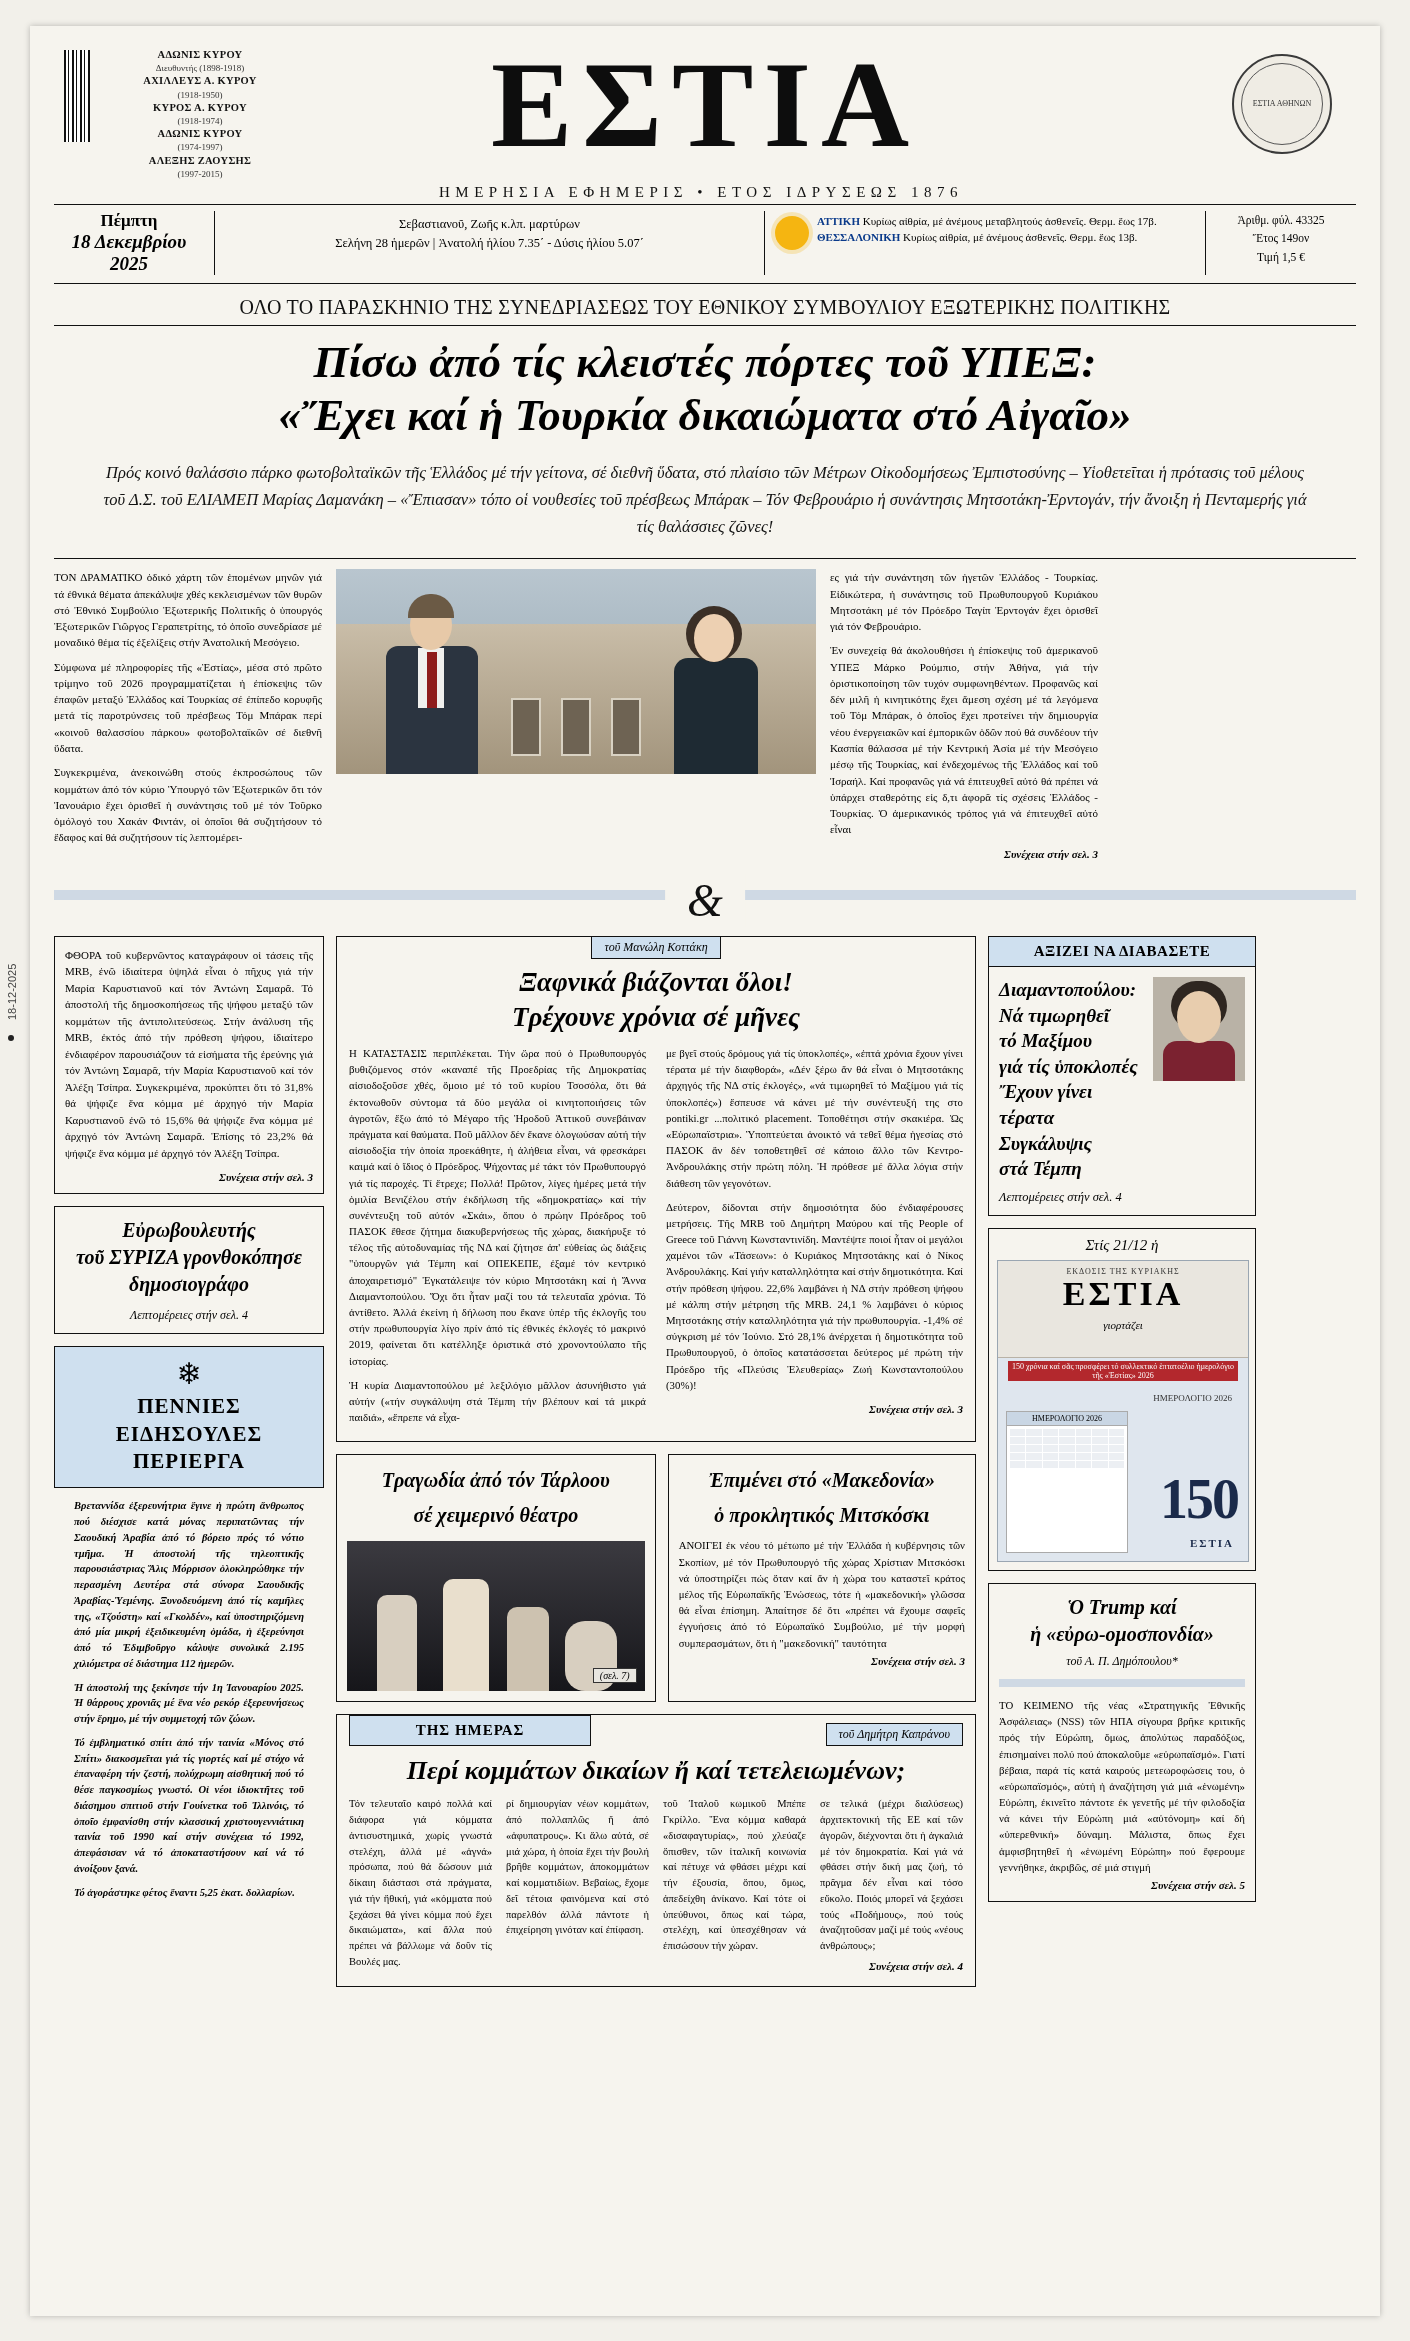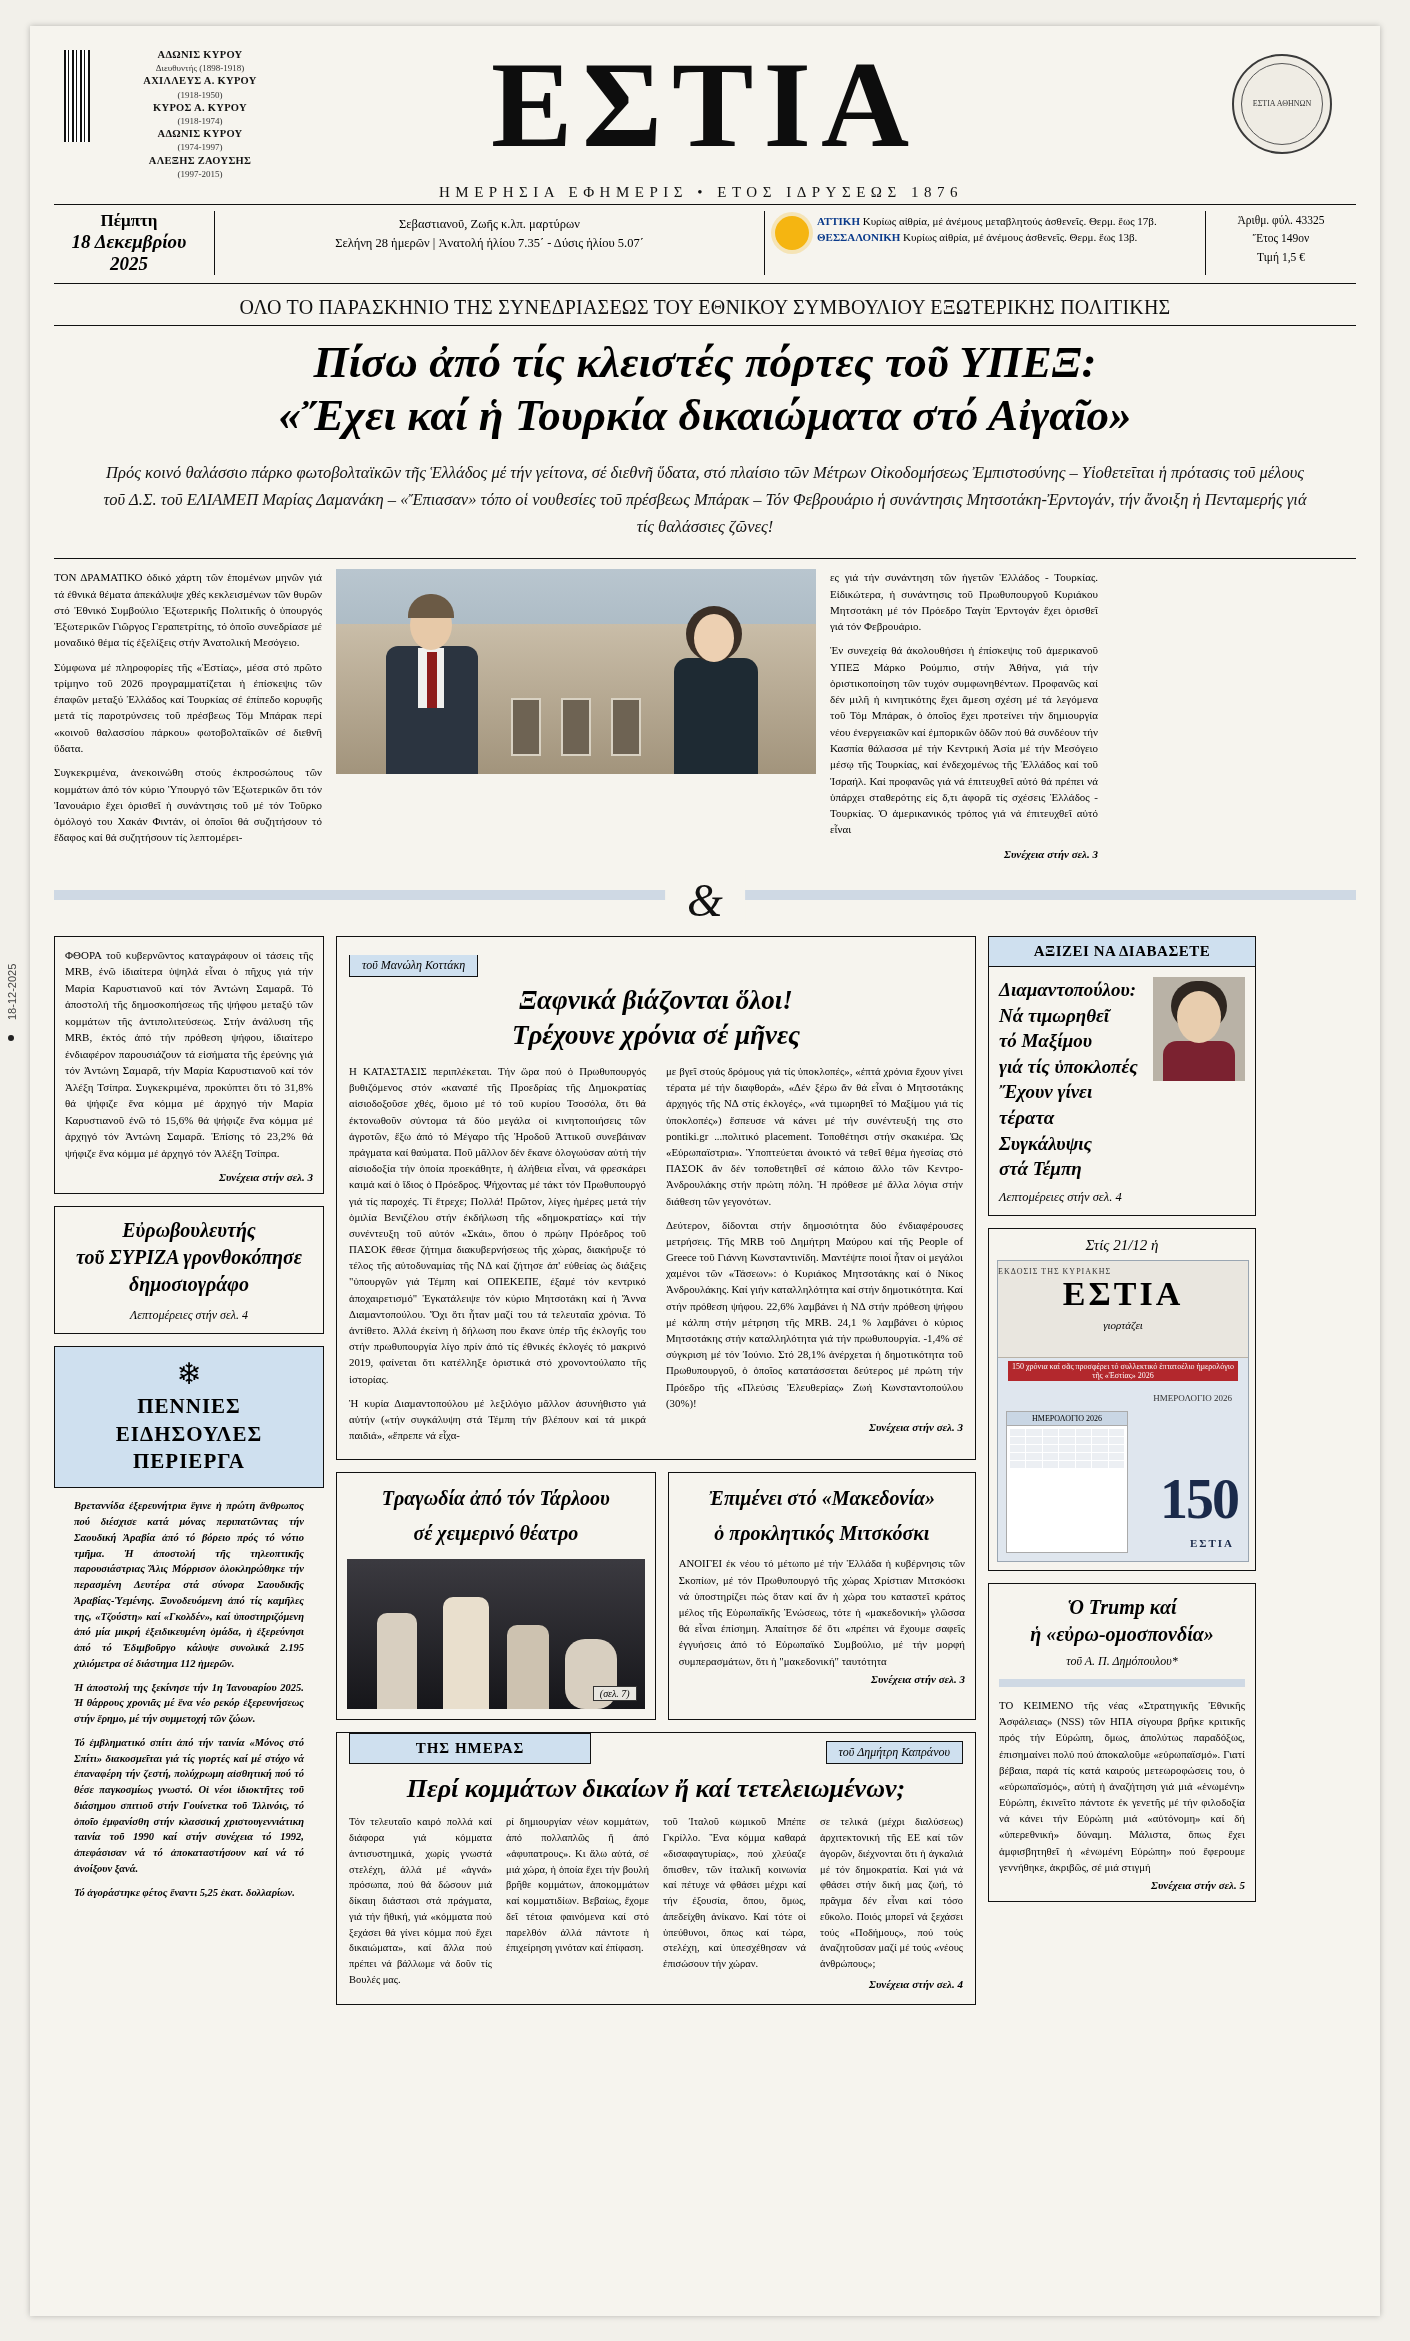--- a/index.html
+++ b/index.html
@@ -118,21 +118,21 @@
   .side-title{font-weight:bold;font-style:italic;font-size:20px;line-height:1.35;text-align:center;}
   .side-sub{font-style:italic;font-size:12px;text-align:center;margin-top:10px;}
 
   .pennies{border:1px solid #111;background:#cfe0ef;text-align:center;padding:12px 8px;}
   .pennies .ttl{font-weight:bold;font-size:21px;line-height:1.3;letter-spacing:1px;}
   .butterfly{font-size:30px;line-height:1;margin-bottom:4px;}
   .pennies-body{font-size:10.5px;line-height:1.5;text-align:justify;padding:10px 4px 0;font-style:italic;}
   .pennies-body p{margin:0 16px 8px;font-weight:bold;}
 
   .kottakis-box{border:1px solid #111;padding:0 12px 12px;}
-  .byline-tag{display:flex;justify-content:flex-start;margin-top:18px;}
+  .byline-tag{display:flex;justify-content:center;}
   .byline{background:#cfe0ef;border:1px solid #111;border-top:none;font-size:12px;font-style:italic;padding:3px 12px;}
   .kot-title{text-align:center;font-weight:bold;font-style:italic;font-size:27px;line-height:1.3;padding:6px 0 10px;}
   .two-col{column-count:2;column-gap:20px;font-size:10.8px;line-height:1.5;text-align:justify;}
   .two-col p{margin:0 0 8px;}
 
   .article{border:1px solid #111;padding:10px;}
   .art-title{text-align:center;font-weight:bold;font-style:italic;font-size:20px;line-height:1.35;padding:2px 0 8px;}
   .art-body{font-size:10.8px;line-height:1.5;text-align:justify;}
   .theatre-photo{width:100%;height:150px;position:relative;overflow:hidden;background:#2c2b30;margin-top:4px;}
   .tp-bg{position:absolute;inset:0;background:linear-gradient(#3b3a40,#16161a);}
@@ -146,21 +146,21 @@
   .port .head{position:absolute;left:24px;top:14px;width:44px;height:52px;border-radius:50%;background:#e8cdae;}
   .port .hair{position:absolute;left:18px;top:4px;width:56px;height:50px;border-radius:28px;background:#2e2620;}
   .port .body{position:absolute;left:10px;top:64px;width:72px;height:46px;background:#7b2230;border-radius:14px 14px 0 0;}
   .rb-more{font-style:italic;font-size:12.5px;margin-top:8px;}
 
   .promo{border:1px solid #111;padding:8px;text-align:center;}
   .promo .when{font-style:italic;font-size:15px;margin-bottom:6px;}
   .promo-art{width:100%;height:300px;background:#dfe6ee;border:1px solid #9aa6b2;position:relative;overflow:hidden;}
   .pa-top{position:absolute;left:0;right:0;top:0;height:96px;background:#e9e6df;border-bottom:1px solid #b9b2a6;}
   .pa-estia{position:absolute;left:0;right:0;top:14px;text-align:center;font-weight:bold;font-size:34px;letter-spacing:3px;}
-  .pa-kyr{position:absolute;left:0;right:0;top:6px;text-align:left;font-size:8px;letter-spacing:1px;color:#333;}
+  .pa-kyr{position:absolute;left:0;right:0;top:6px;text-align:center;font-size:8px;letter-spacing:1px;color:#333;}
   .pa-redbar{position:absolute;left:10px;right:10px;top:100px;height:20px;background:#b3282d;color:#fff;font-size:8px;display:flex;align-items:center;justify-content:center;}
   .pa-cal{position:absolute;left:8px;bottom:8px;width:120px;height:140px;background:#fff;border:1px solid #aaa;}
   .pa-cal .hd{background:#c9d6e4;font-size:8px;text-align:center;padding:2px 0;border-bottom:1px solid #aaa;}
   .pa-cal .gridc{display:grid;grid-template-columns:repeat(7,1fr);gap:1px;padding:3px;}
   .pa-cal .gridc i{display:block;height:7px;background:#eceff3;}
   .pa-150{position:absolute;right:10px;bottom:30px;font-weight:bold;font-size:56px;color:#1a2a4a;letter-spacing:-2px;}
   .pa-150sub{position:absolute;right:14px;bottom:12px;font-size:11px;font-weight:bold;letter-spacing:2px;color:#1a2a4a;}
   .pa-years{position:absolute;right:16px;top:132px;font-size:9px;color:#333;text-align:right;line-height:1.2;}
 
   .daybar{background:#cfe0ef;border:1px solid #111;text-align:center;font-weight:bold;font-size:15px;letter-spacing:1px;padding:6px 0;width:240px;}

